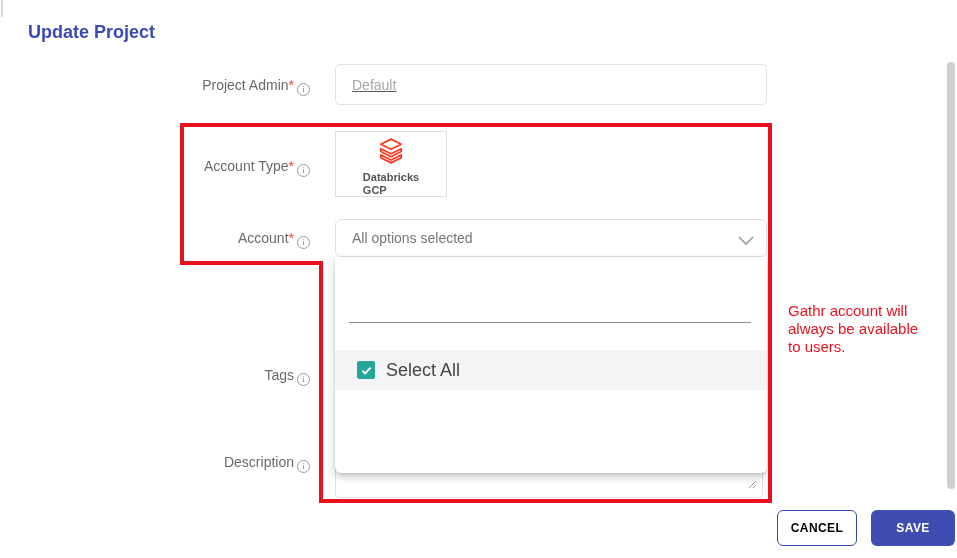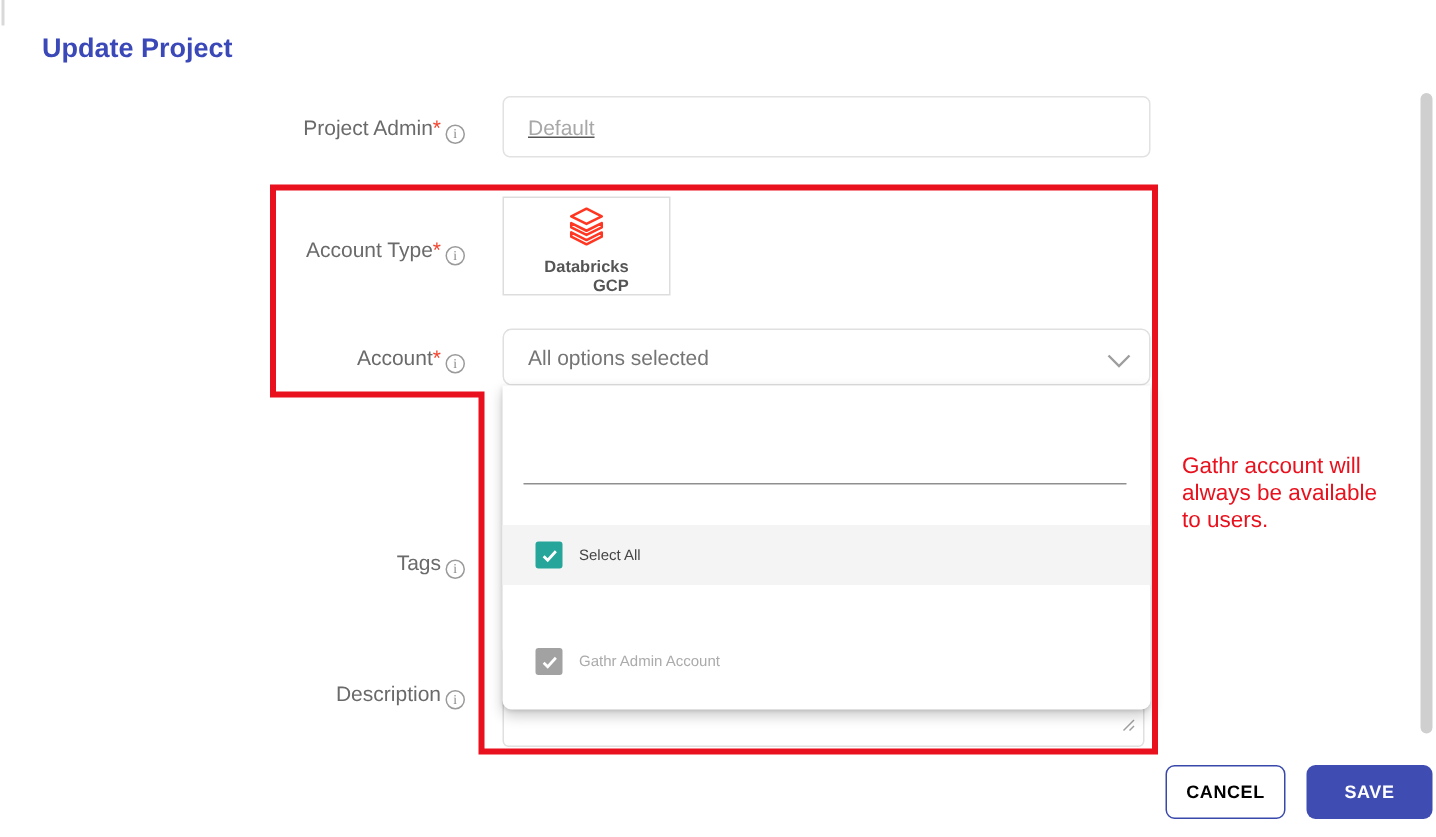--- a/index.html
+++ b/index.html
@@ -24,21 +24,21 @@
   
   .text-input { left:335px; top:64px; width:432px; height:41px; border:1px solid #e2e2e2;
     border-radius:5px; padding:0 16px; font-size:14px; color:#555; outline:none;
     font-family:"Liberation Sans", sans-serif;text-decoration:underline; }
   .text-input::placeholder { color:#a8a8a8; }
 
   
   .account-card { left:335px; top:131px; width:112px; height:66px; border:1px solid #ddd;
     background:#fff; display:flex; flex-direction:column; align-items:center;
     justify-content:flex-start; padding-top:6px; cursor:pointer; }
-  .account-card .card-label { font-size:11px; color:#555; text-align:right; line-height:13px;
+  .account-card .card-label { font-size:11px; color:#555; text-align:left; line-height:13px;
     margin-top:3px; font-weight:bold; }
 
   
   .select-box { left:335px; top:219px; width:432px; height:38px; border:1px solid #e0e0e0;
     border-radius:6px; background:#fff; display:flex; align-items:center; padding:0 16px;
     font-size:14px; color:#757575; cursor:pointer; }
   .select-box .chevron { position:absolute; right:12px; top:13px; }
 
   
   .dropdown-panel { left:335px; top:257px; width:432px; height:216px; background:#fff;
@@ -47,21 +47,21 @@
   .dd-search { position:absolute; left:14px; right:16px; top:30px; height:36px; border:none;
     border-bottom:1px solid #8f8f8f; outline:none; font-size:14px; color:#555; background:transparent; }
   .dd-row { position:absolute; left:0; width:100%; display:flex; align-items:center;
     padding-left:22px; cursor:pointer; }
   .dd-row.selectall { top:93px; height:40px; background:#f4f4f4; }
   .dd-row.opt1 { top:133px; height:34px; }
   .dd-row.opt2 { top:167px; height:34px; }
   .checkbox { width:18px; height:18px; border-radius:2px; background:#26a69a; display:flex;
     align-items:center; justify-content:center; flex:0 0 18px; }
   .checkbox.disabled { background:#a2a2a2; }
-  .dd-row .opt-label { margin-left:11px; font-size:10px; color:#454545; }
+  .dd-row .opt-label { margin-left:11px; font-size:18px; color:#454545; }
   .dd-row .opt-label.disabled { color:#ababab; }
 
   
   .desc-box { left:335px; top:430px; width:428px; height:68px; border:1px solid #e0e0e0;
     border-radius:4px; background:#fff; z-index:1; }
   .resize-handle { position:absolute; right:5px; bottom:4px; }
 
   
   .annot-overlay { left:0; top:0; width:957px; height:558px; z-index:10; pointer-events:none; }
 
@@ -141,28 +141,20 @@
 <div class="abs dropdown-panel">
   <input class="dd-search" type="text" value="" style="">
   <div class="dd-row selectall">
     <span class="checkbox">
       <svg width="13" height="13" viewBox="0 0 24 24" fill="none" stroke="#fff" stroke-width="3.4">
           <path d="M4.5 12.5 L9.5 17.5 L19.5 6.5"></path>
         </svg>
     </span>
     <span class="opt-label">Select All</span>
   </div>
-  <div class="dd-row opt2">
-    <span class="checkbox disabled">
-      <svg width="13" height="13" viewBox="0 0 24 24" fill="none" stroke="#fff" stroke-width="3.4">
-          <path d="M4.5 12.5 L9.5 17.5 L19.5 6.5"></path>
-        </svg>
-    </span>
-    <span class="opt-label disabled">Gathr Admin Account</span>
-  </div>
 </div>
 
 <svg class="abs annot-overlay" width="957" height="558" viewBox="0 0 957 558">
   <polygon points="182,125 770,125 770,501 321,501 321,263 182,263" fill="none" stroke="#e8111d" stroke-width="4"></polygon>
 </svg>
 
 <div class="abs side-note">
   <p>Gathr account will
 always be available
 to users.</p>

